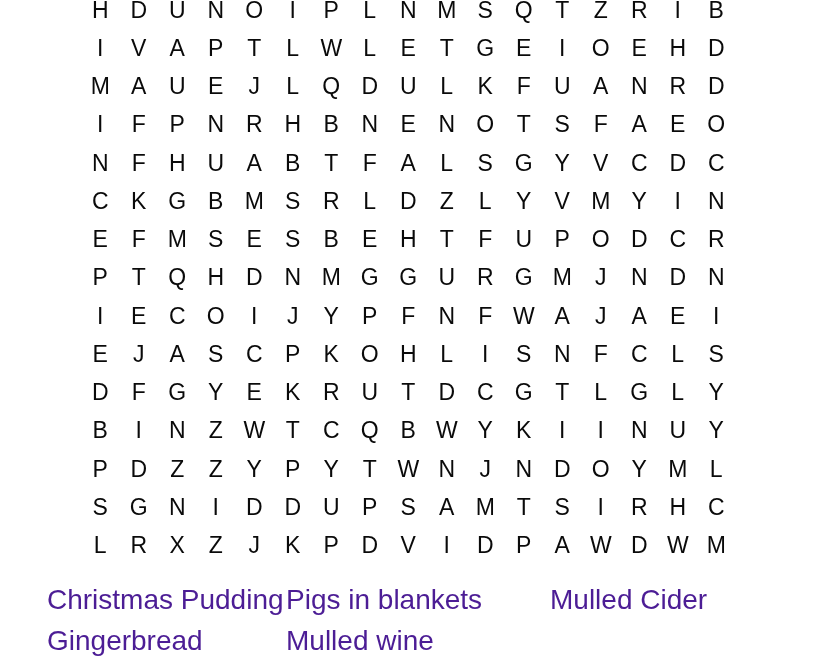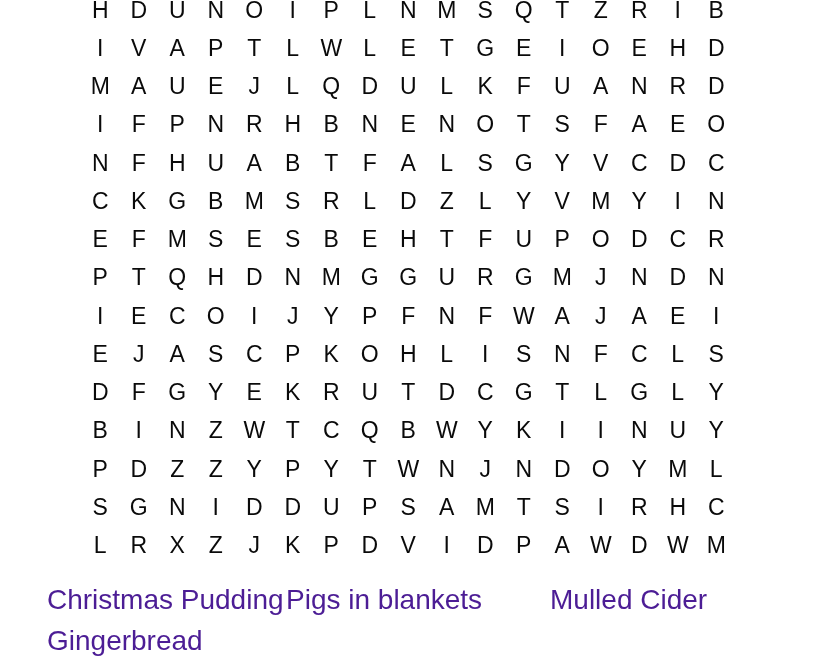--- a/index.html
+++ b/index.html
@@ -313,14 +313,15 @@
       <div class="cell">W</div>
       <div class="cell">D</div>
       <div class="cell">W</div>
       <div class="cell">M</div>
     </div>
   <div class="word-list">
       <span class="word wrow-0 wcol-0">Christmas Pudding</span>
       <span class="word wrow-0 wcol-1">Pigs in blankets</span>
       <span class="word wrow-0 wcol-2">Mulled Cider</span>
       <span class="word wrow-1 wcol-0">Gingerbread</span>
+      <span class="word wrow-1 wcol-1">Mulled wine</span>
     </div>
 </div>
 
 </body></html>

